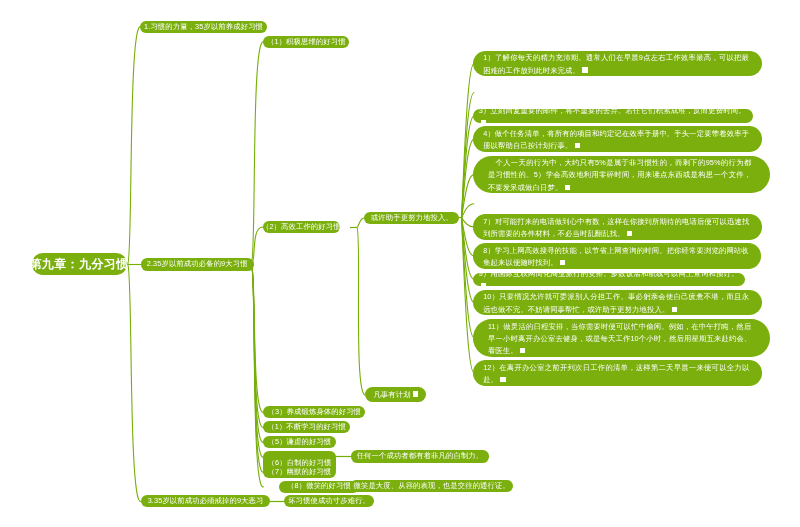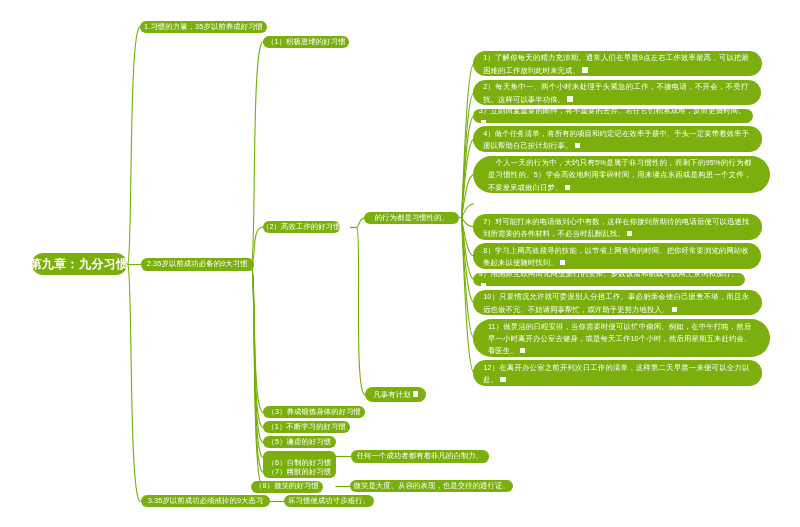--- a/index.html
+++ b/index.html
@@ -83,43 +83,40 @@
     </div>
   <div class="node habit" style="left:263.1px;top:436.1px;width:72.6px;height:12.1px;border-radius:6.05px;">
       <span class="txt">（5）谦虚的好习惯</span>
     </div>
   <div class="node habit" style="left:263.1px;top:450.9px;width:72.8px;height:24px;border-radius:6.05px;">
       <span class="txt">（6）自制的好习惯</span>
     </div>
   <div class="node habit" style="left:263.1px;top:465.8px;width:72.6px;height:12.1px;border-radius:6.05px;">
       <span class="txt">（7）幽默的好习惯</span>
     </div>
-  <div class="node habit" style="left:251px;top:480.6px;width:72px;height:12.1px;border-radius:6.05px;">
+  <div class="node habit" style="left:279px;top:480.6px;width:80px;height:12.1px;border-radius:6.05px;">
       <span class="txt">（8）微笑的好习惯</span>
     </div>
   <div class="node note" style="left:364.4px;top:211.8px;width:95.0px;height:12.2px;border-radius:6.10px;">
-      <span class="txt">的行为都是习惯性的。</span>
+      <span class="txt">或许助手更努力地投入。</span>
     </div>
   <div class="node note" style="left:365.3px;top:387.2px;width:61.2px;height:15.2px;border-radius:7.60px;">
       <span class="txt">凡事有计划<i class="nsq"></i></span>
     </div>
   <div class="node note" style="left:350.0px;top:479.6px;width:163.4px;height:12.6px;border-radius:6.30px;">
       <span class="txt">微笑是大度、从容的表现，也是交往的通行证。</span>
     </div>
   <div class="node note" style="left:350.7px;top:450.0px;width:138.5px;height:12.6px;border-radius:6.30px;">
       <span class="txt">任何一个成功者都有着非凡的自制力。</span>
     </div>
   <div class="node note" style="left:284.1px;top:494.9px;width:90.0px;height:12.6px;border-radius:6.30px;">
       <span class="txt">坏习惯使成功寸步难行。</span>
     </div>
   <div class="node tip" style="left:473.4px;top:50.7px;width:288.3px;height:25.4px;border-radius:12.70px;padding-left:9.78px;padding-right:12.70px;">
       <span class="txt">1）了解你每天的精力充沛期。通常人们在早晨9点左右工作效率最高，可以把最困难的工作放到此时来完成。<i class="nsq"></i></span>
-    </div>
-  <div class="node tip" style="left:473.4px;top:79.8px;width:287.7px;height:25.4px;border-radius:12.70px;padding-left:9.78px;padding-right:12.70px;">
-      <span class="txt">2）每天集中一、两个小时来处理手头紧急的工作，不接电话，不开会，不受打扰。这样可以事半功倍。<i class="nsq"></i></span>
     </div>
   <div class="node tip" style="left:473.4px;top:109.0px;width:279.2px;height:13.8px;border-radius:6.90px;padding-left:5.31px;padding-right:6.90px;">
       <span class="txt">3）立刻回复重要的邮件，将不重要的丢弃。若任它们积累成堆，反而更费时间。<i class="nsq"></i></span>
     </div>
   <div class="node tip" style="left:473.4px;top:126.4px;width:288.4px;height:25.4px;border-radius:12.70px;padding-left:9.78px;padding-right:12.70px;">
       <span class="txt">4）做个任务清单，将所有的项目和约定记在效率手册中。手头一定要带着效率手册以帮助自己按计划行事。<i class="nsq"></i></span>
     </div>
   <div class="node tip" style="left:473.4px;top:155.5px;width:296.8px;height:37.7px;border-radius:18.85px;padding-left:14.51px;padding-right:18.85px;">
       <span class="txt">　个人一天的行为中，大约只有5%是属于非习惯性的，而剩下的95%的行为都是习惯性的。5）学会高效地利用零碎时间，用来读点东西或是构思一个文件，不要发呆或做白日梦。<i class="nsq"></i></span>
     </div>

